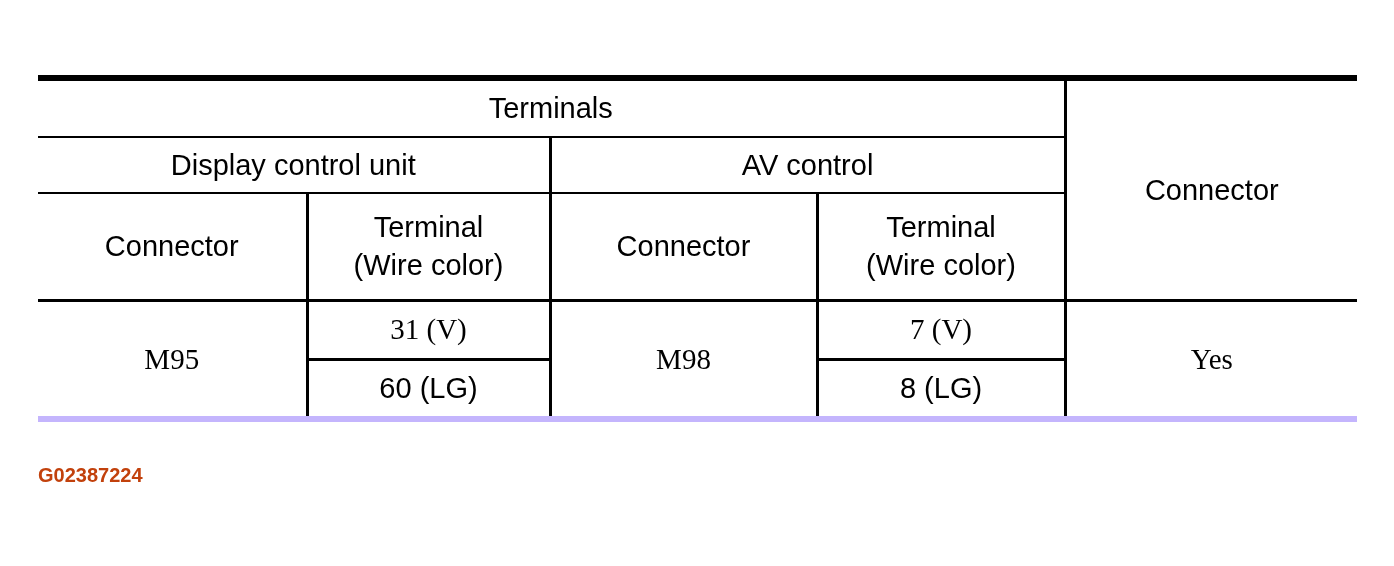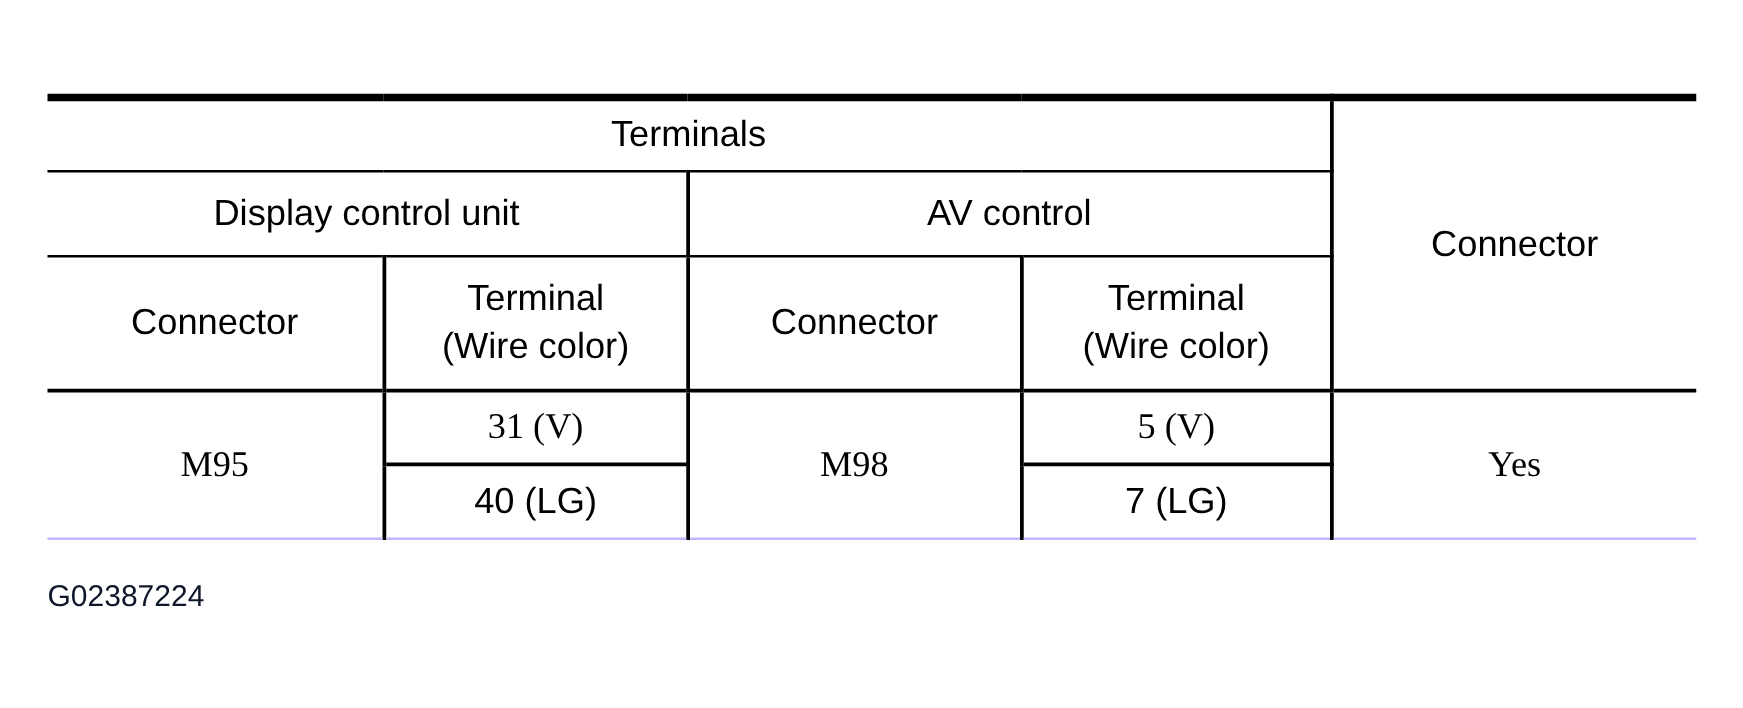--- a/index.html
+++ b/index.html
@@ -16,47 +16,47 @@
     overflow: hidden;
   }
   table.wiring-table {
     position: absolute;
     left: 38px;
     top: 75px;
     width: 1319px;
     table-layout: fixed;
     border-collapse: collapse;
     border-top: 6px solid #000;
-    border-bottom: 2px solid #c4b5fd;
+    border-bottom: 6px solid #c4b5fd;
   }
   table.wiring-table td {
     text-align: center;
     vertical-align: middle;
     font-size: 29px;
     line-height: 1.32;
     padding: 0;
     overflow: hidden;
   }
   
   .bl { border-left: 3px solid #000; }   
   .bt { border-top: 2px solid #000; }    
   .bt3 { border-top: 3px solid #000; }   
   .two-line { white-space: pre-line; }
   tr.r1 { height: 59px; }
-  tr.r2 { height: 68px; }
+  tr.r2 { height: 56px; }
   tr.r3 { height: 107px; }
   tr.r4 { height: 59px; font-family: Liberation Serif, serif; }
   tr.r5 { height: 60px; }
   .figure-id {
     position: absolute;
     left: 38px;
     top: 464px;
-    font-size: 24px;
-    font-weight: normal;
-    color: #0f172a;
+    font-size: 20px;
+    font-weight: bold;
+    color: #c2410c;
   }
 </style>
 </head>
 <body>
 
 <div class="page">
 
   <table class="wiring-table">
     <colgroup>
       <col style="width:269px">
@@ -79,25 +79,25 @@
         <td class="bt bl two-line">Terminal
 (Wire color)</td>
         <td class="bt bl">Connector</td>
         <td class="bt bl two-line">Terminal
 (Wire color)</td>
       </tr>
       <tr class="r4">
         <td rowspan="2" class="bt3">M95</td>
         <td class="bt3 bl">31 (V)</td>
         <td rowspan="2" class="bt3 bl">M98</td>
-        <td class="bt3 bl">5 (V)</td>
+        <td class="bt3 bl">7 (V)</td>
         <td rowspan="2" class="bt3 bl">Yes</td>
       </tr>
       <tr class="r5">
-        <td class="bt3 bl">40 (LG)</td>
-        <td class="bt3 bl">7 (LG)</td>
+        <td class="bt3 bl">60 (LG)</td>
+        <td class="bt3 bl">8 (LG)</td>
       </tr>
     </tbody>
   </table>
 
   <div class="figure-id">G02387224</div>
 
 </div>
 
 </body></html>

